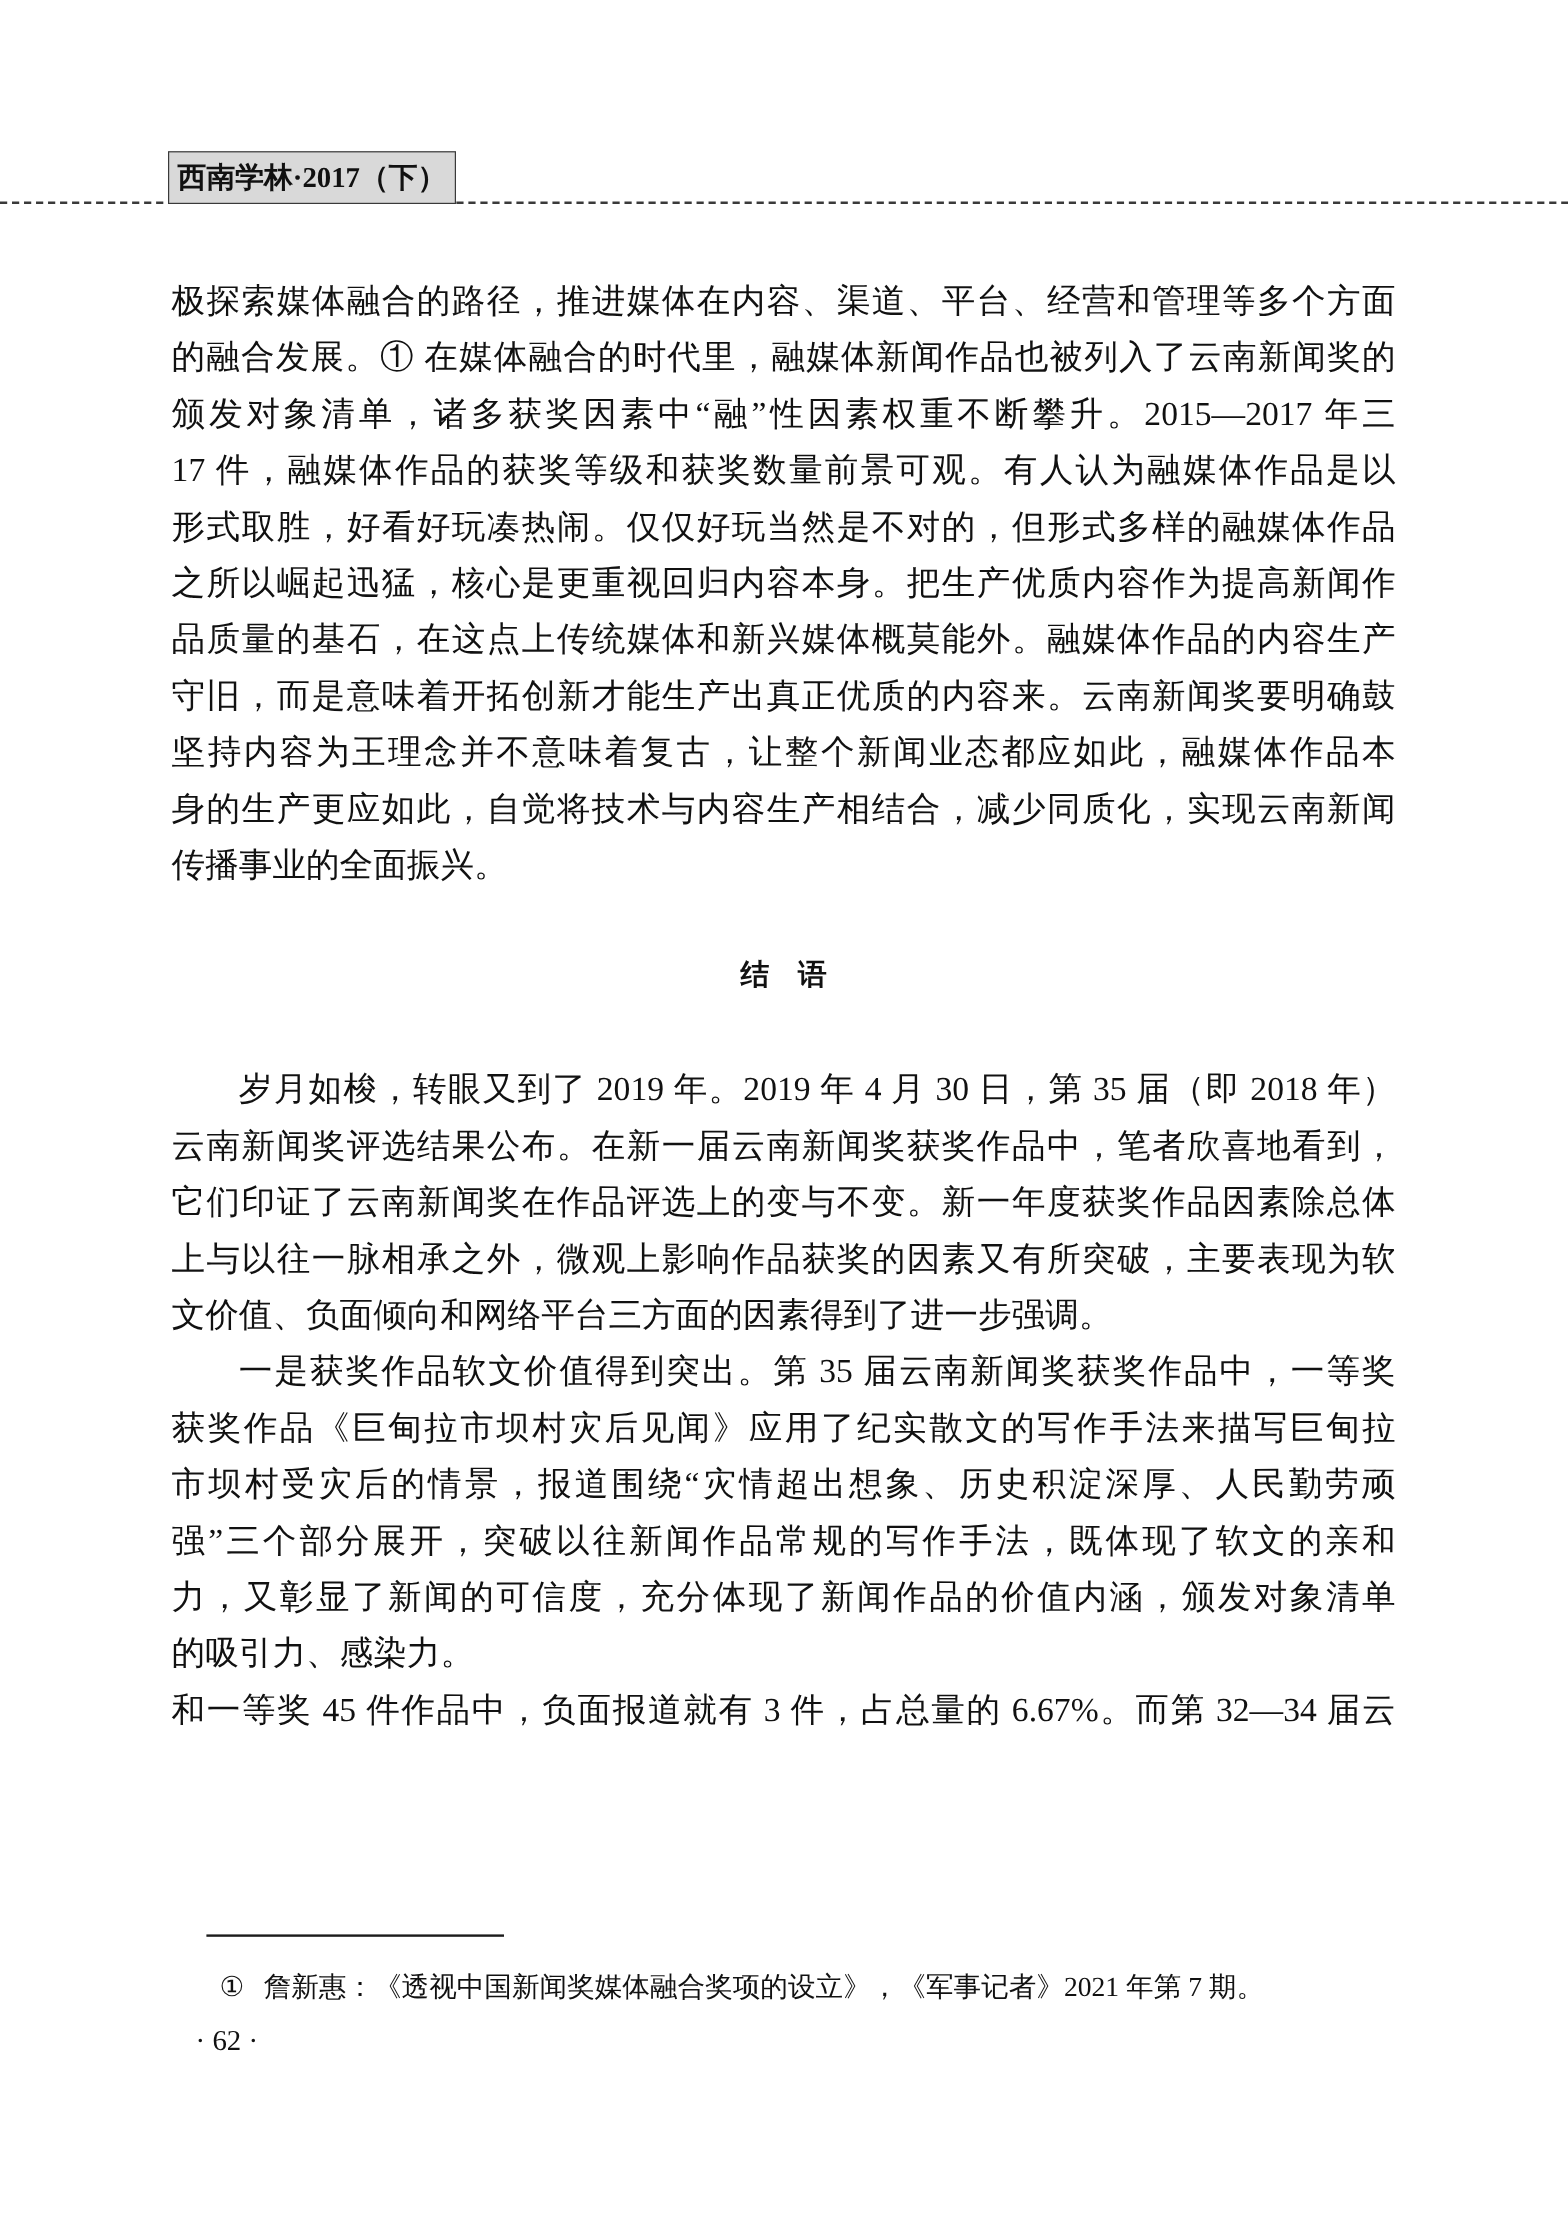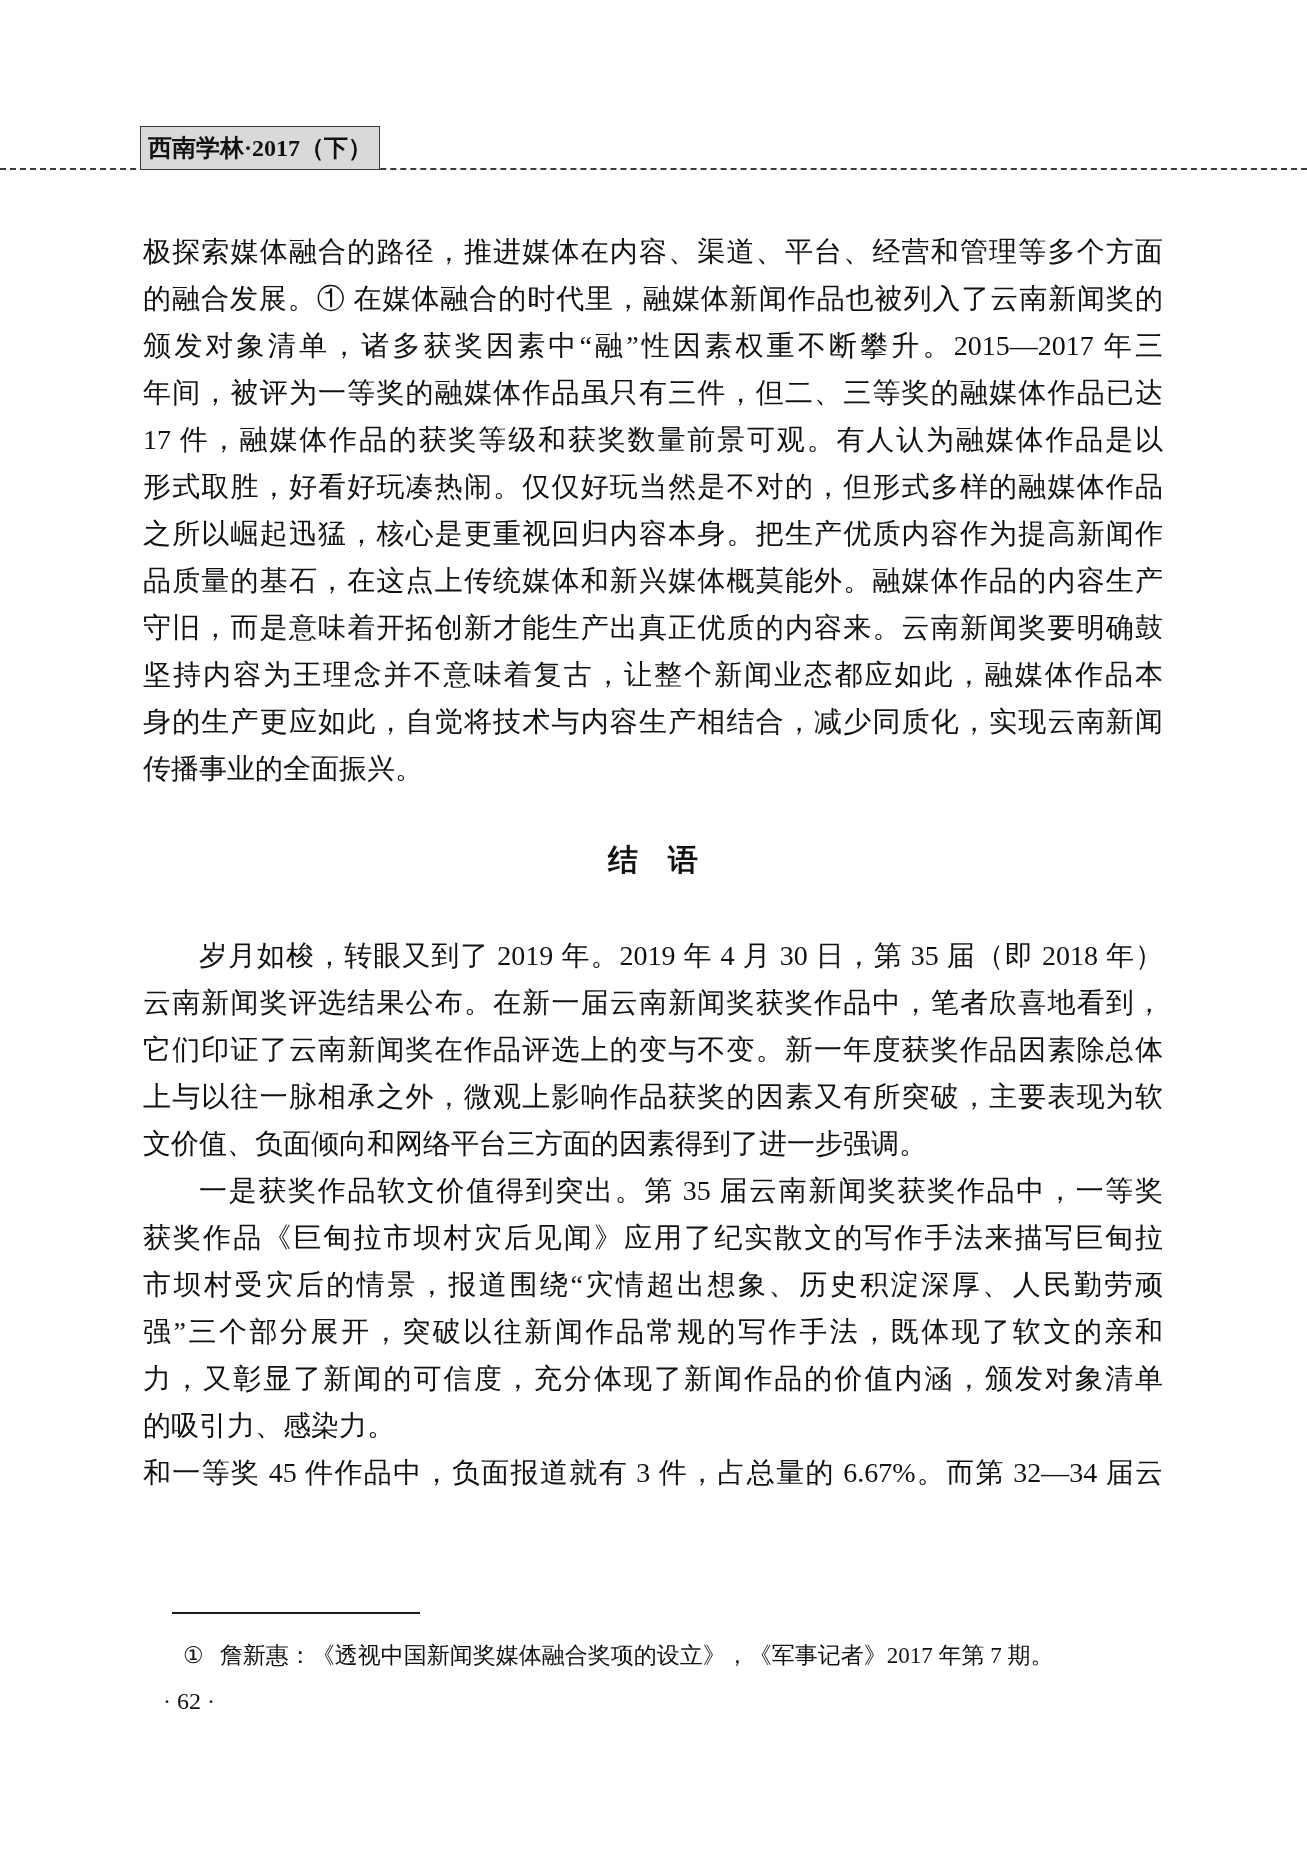--- a/index.html
+++ b/index.html
@@ -53,21 +53,21 @@
   .line {
     text-align: justify;
     text-align-last: justify;
     white-space: normal;
   }
   .line.para-end { text-align-last: left; }
   .line.indent { text-indent: 2em; }
   .section-heading {
     font-family: "Liberation Sans", "DejaVu Sans", sans-serif;
     font-weight: bold;
-    font-size: 30px;
+    font-size: 24px;
     line-height: 47px;
     text-align: center;
     margin-top: 44px;
     margin-bottom: 49px;
   }
   
   .footnote-rule {
     position: absolute;
     top: 1612px;
     left: 172px;
@@ -98,21 +98,20 @@
   <div class="header-box">
     <span class="header-title">西南学林·2017（下）</span>
   </div>
   <div class="dashed-rule"></div>
 
   <div class="body-text" id="body-text">
       <div class="paragraph">
         <div class="line">极探索媒体融合的路径，推进媒体在内容、渠道、平台、经营和管理等多个方面</div>
         <div class="line">的融合发展。① 在媒体融合的时代里，融媒体新闻作品也被列入了云南新闻奖的</div>
         <div class="line">颁发对象清单，诸多获奖因素中“融”性因素权重不断攀升。2015—2017 年三</div>
-        <div class="line">年间，被评为一等奖的融媒体作品虽只有三件，但二、三等奖的融媒体作品已达</div>
         <div class="line">17 件，融媒体作品的获奖等级和获奖数量前景可观。有人认为融媒体作品是以</div>
         <div class="line">形式取胜，好看好玩凑热闹。仅仅好玩当然是不对的，但形式多样的融媒体作品</div>
         <div class="line">之所以崛起迅猛，核心是更重视回归内容本身。把生产优质内容作为提高新闻作</div>
         <div class="line">品质量的基石，在这点上传统媒体和新兴媒体概莫能外。融媒体作品的内容生产</div>
         <div class="line">守旧，而是意味着开拓创新才能生产出真正优质的内容来。云南新闻奖要明确鼓</div>
         <div class="line">坚持内容为王理念并不意味着复古，让整个新闻业态都应如此，融媒体作品本</div>
         <div class="line">身的生产更应如此，自觉将技术与内容生产相结合，减少同质化，实现云南新闻</div>
         <div class="line para-end">传播事业的全面振兴。</div>
       </div>
       <div class="section-heading">结　语</div>
@@ -131,18 +130,18 @@
         <div class="line">力，又彰显了新闻的可信度，充分体现了新闻作品的价值内涵，颁发对象清单</div>
         <div class="line para-end">的吸引力、感染力。</div>
       </div>
       <div class="paragraph">
         <div class="line">和一等奖 45 件作品中，负面报道就有 3 件，占总量的 6.67%。而第 32—34 届云</div>
       </div>
     </div>
 
   <div class="footnote-rule"></div>
   <div class="footnote">
-    <span class="footnote-marker">①</span><span class="footnote-text">詹新惠：《透视中国新闻奖媒体融合奖项的设立》，《军事记者》2017 年第 7 期。</span>
+    <span class="footnote-marker">①</span><span class="footnote-text">詹新惠：《透视中国新闻奖媒体融合奖项的设立》，《军事记者》2021 年第 7 期。</span>
   </div>
 
   <div class="page-number">· 62 ·</div>
 
 </div>
 
 </body></html>

